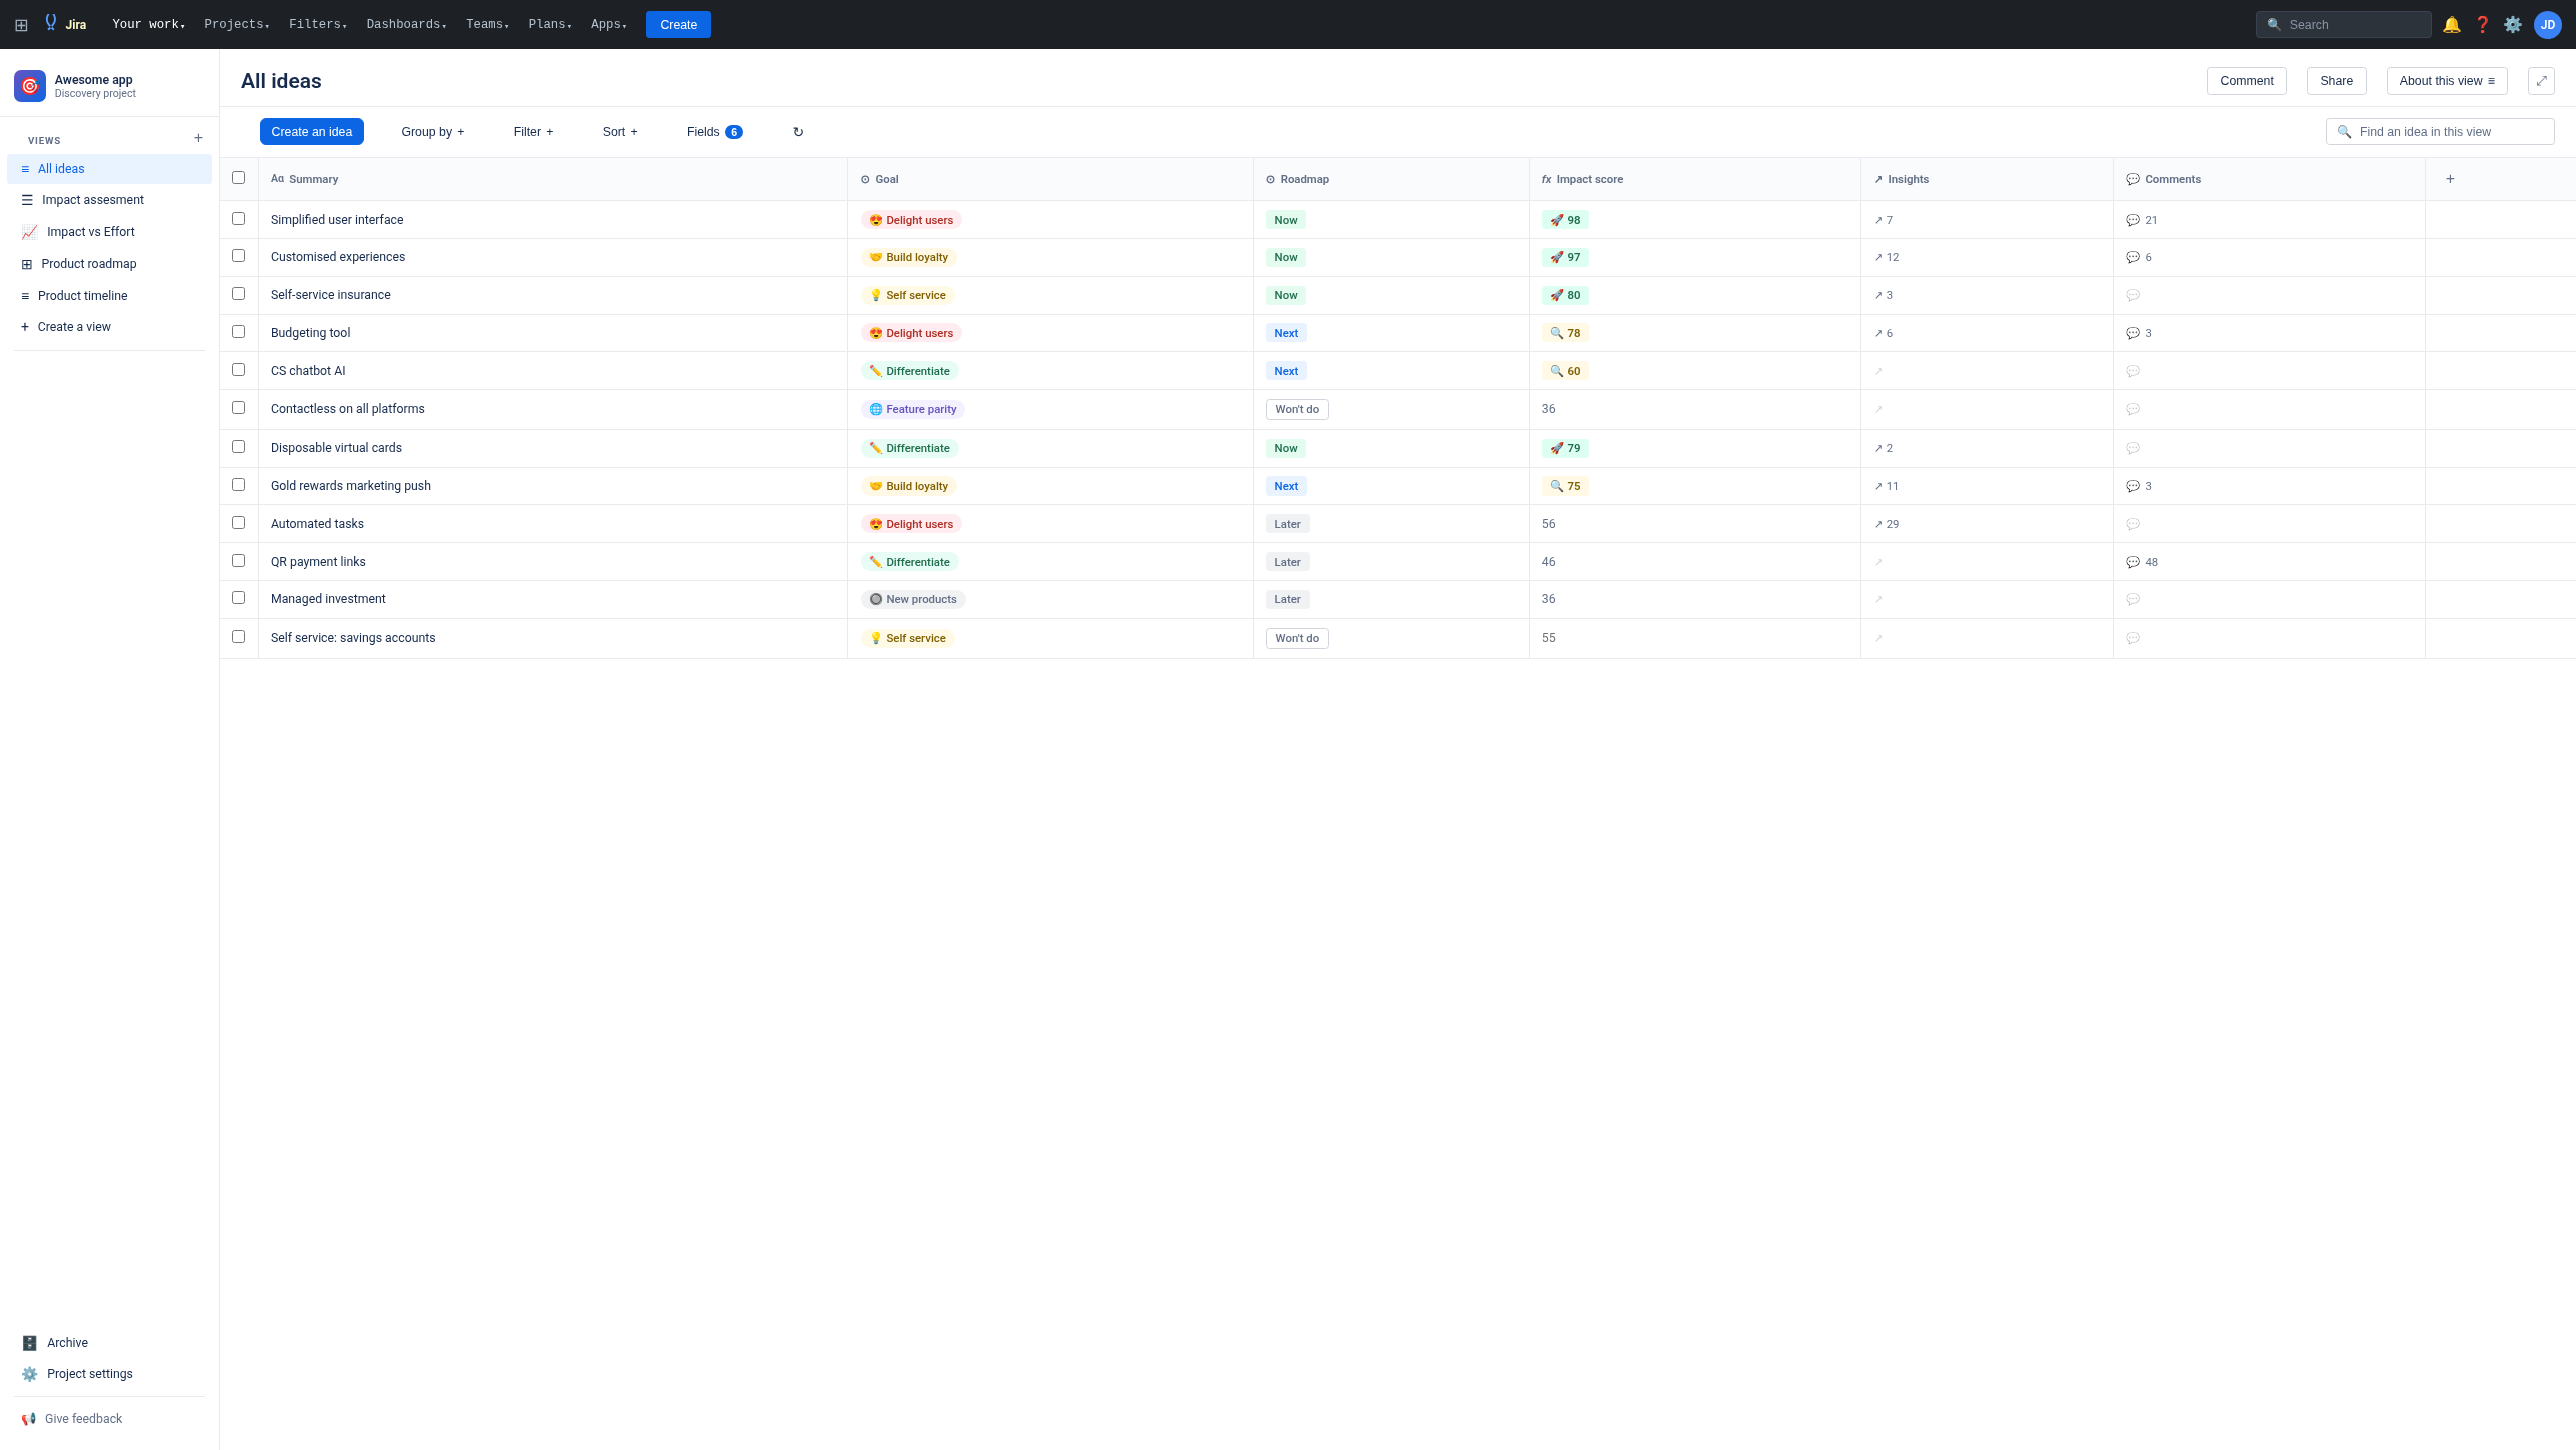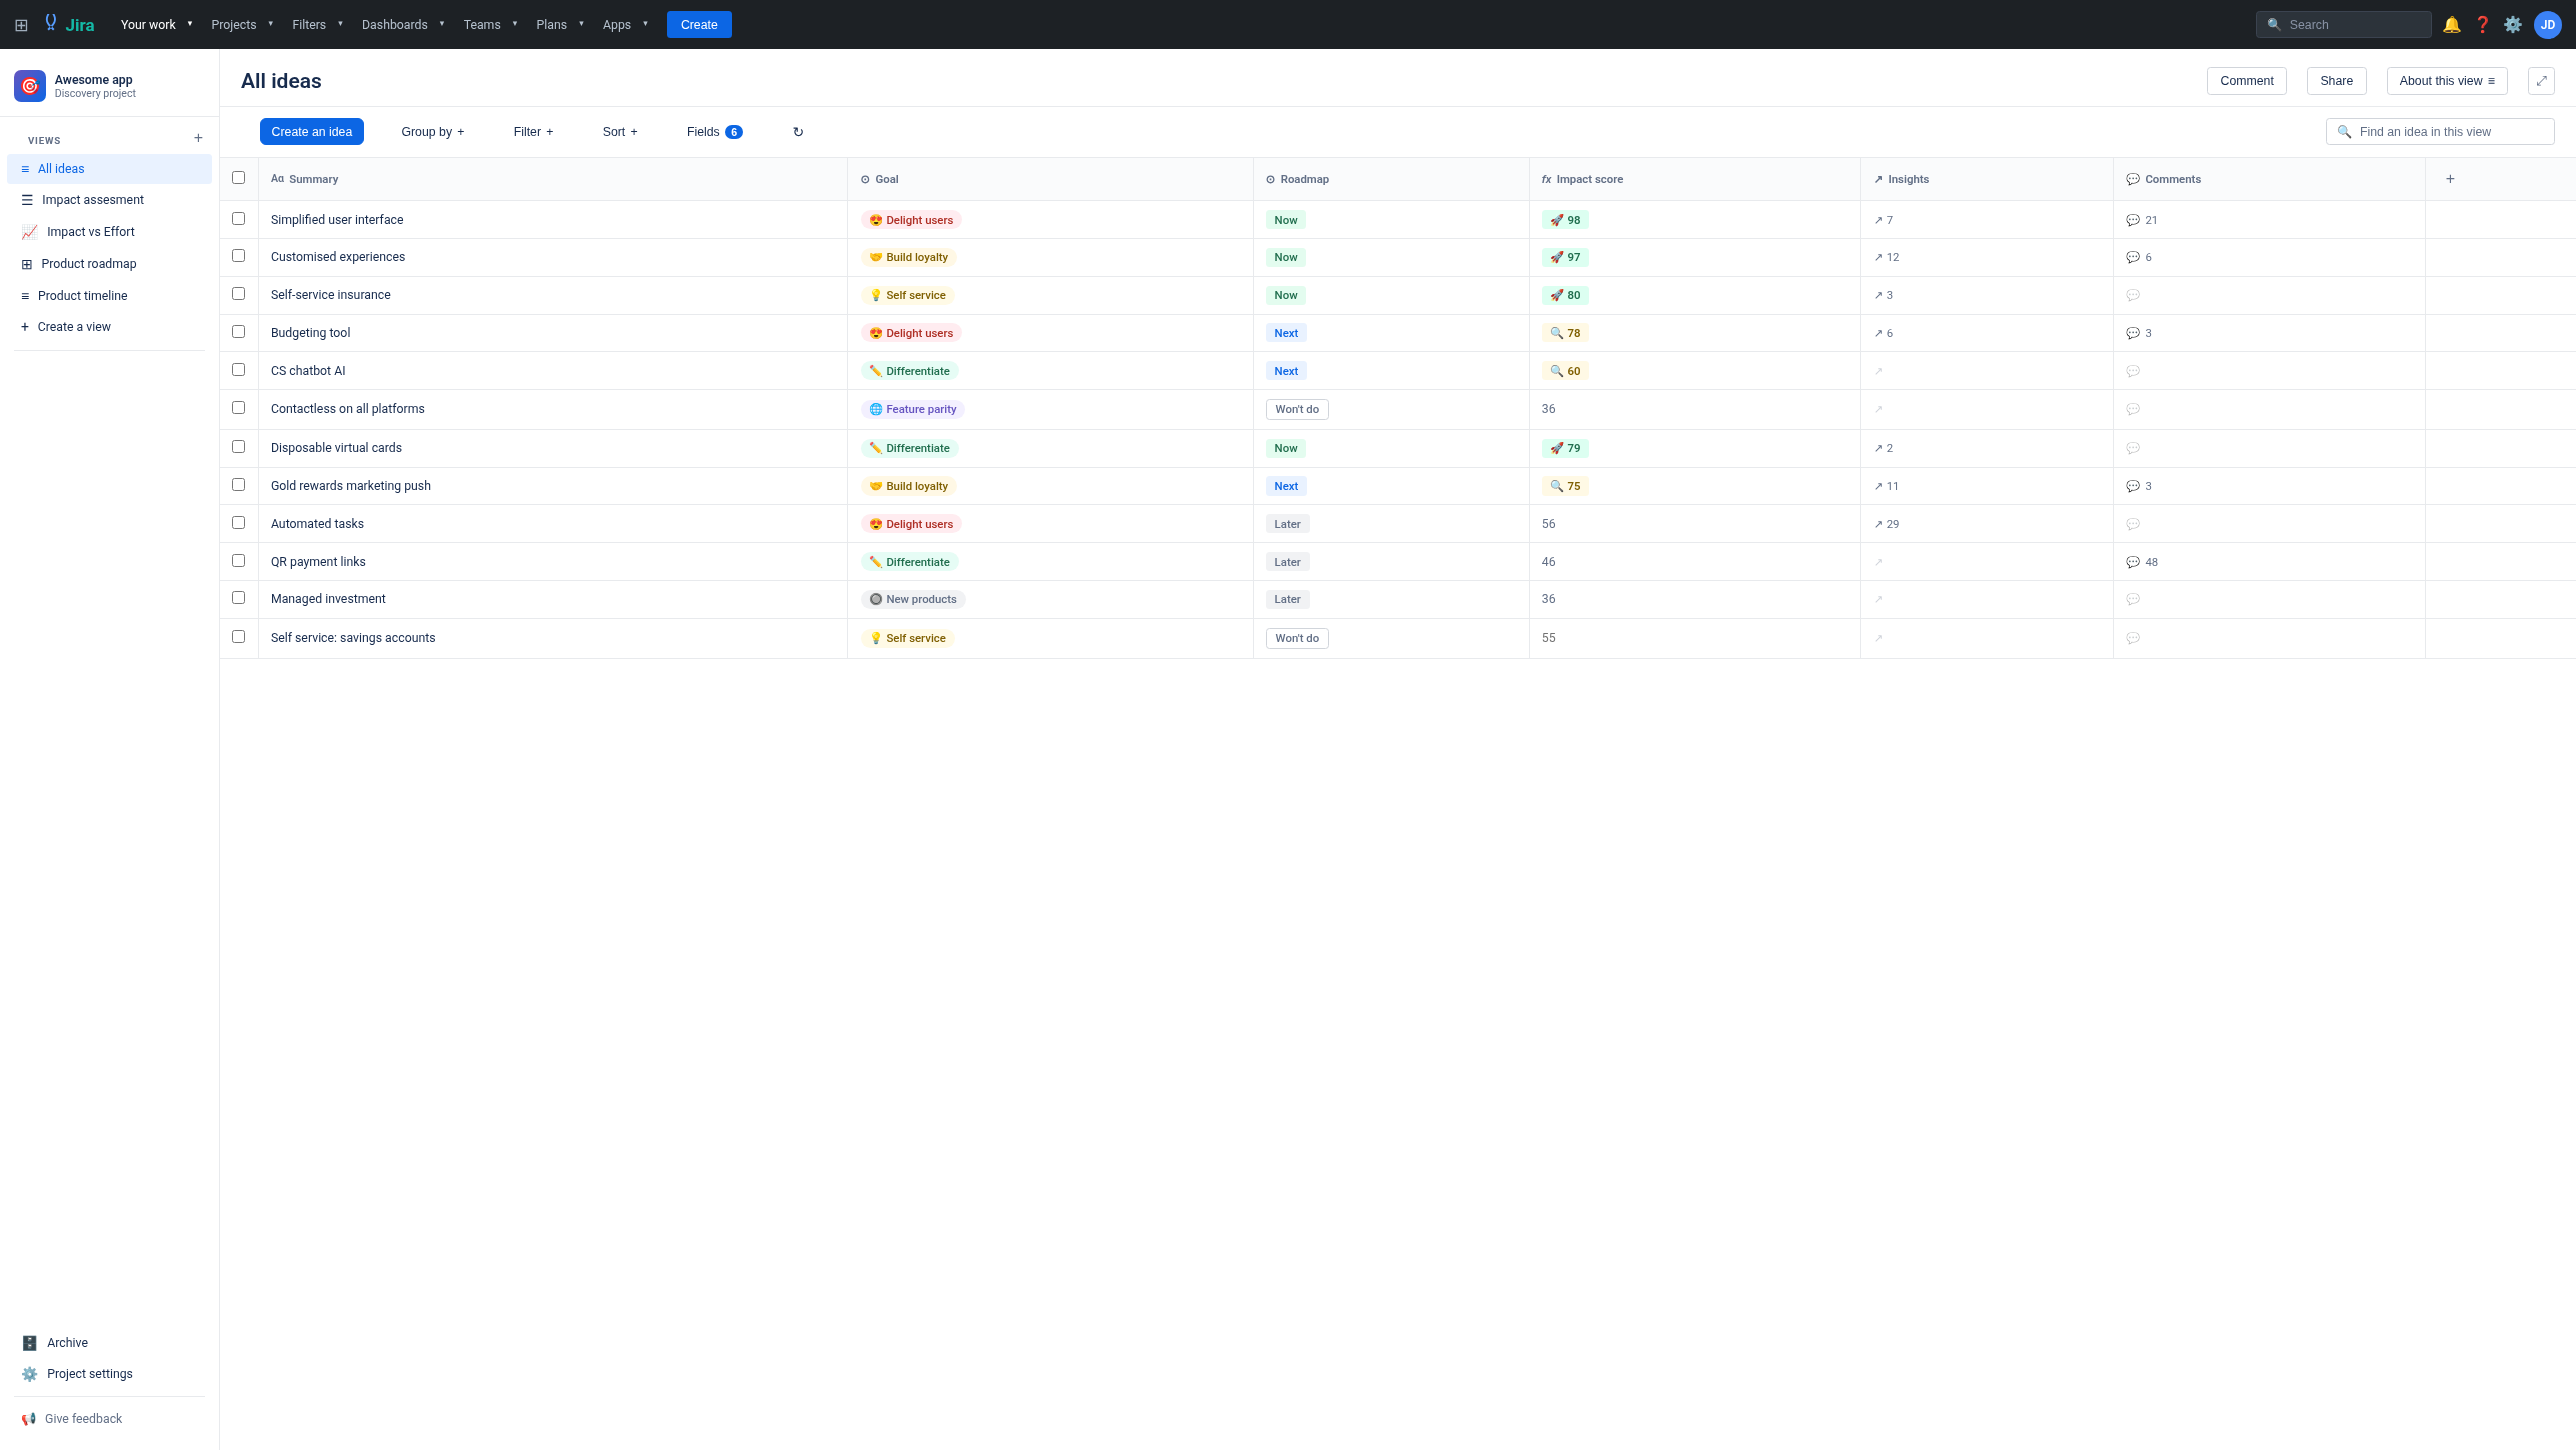--- a/index.html
+++ b/index.html
@@ -4,26 +4,26 @@
   <style>
     * { box-sizing: border-box; margin: 0; padding: 0; }
     body { font-family: -apple-system, BlinkMacSystemFont, 'Segoe UI', Roboto, sans-serif; font-size: 12.3px; color: #172b4d; background: #fff; overflow: hidden; }
 
     
     .topnav {
       display: flex; align-items: center; height: 49px;
       background: #1d2125; padding: 0 14px; gap: 7px; position: fixed; top: 0; left: 0; right: 0; z-index: 100;
     }
     .topnav-grid-icon { color: #9fadbc; font-size: 17.6px; margin-right: 3.5px; cursor: pointer; }
-    .topnav-logo { display: flex; align-items: center; gap: 5.3px; color: #14b8a6; font-weight: 700; font-size: 17px; margin-right: 10.6px; }
+    .topnav-logo { display: flex; align-items: center; gap: 5.3px; color: #fef9c3; font-weight: 700; font-size: 12px; margin-right: 10.6px; }
     .topnav-logo svg { width: 21px; height: 21px; }
     .topnav-nav { display: flex; gap: 1.8px; }
     .topnav-navitem {
       color: #b6c2cf; font-size: 12.3px; padding: 5.3px 8.8px; border-radius: 3.5px; cursor: pointer;
-      display: flex; align-items: flex-start; gap: 12px; white-space: nowrap;
+      display: flex; align-items: flex-end; gap: 1px; white-space: nowrap; font-family: Liberation Mono, monospace;
     }
     .topnav-navitem.active { color: #fff; }
     .topnav-navitem .chevron { font-size: 8.8px; }
     .topnav-create {
       background: #0c66e4; color: #fff; border: none; border-radius: 3.5px;
       padding: 6.2px 14px; font-size: 12.3px; font-weight: 500; cursor: pointer; margin-left: 3.5px;
     }
     .topnav-right { display: flex; align-items: center; gap: 10.6px; margin-left: auto; }
     .topnav-search {
       display: flex; align-items: center; background: #2c333a; border: 0.9px solid #3b4350;

